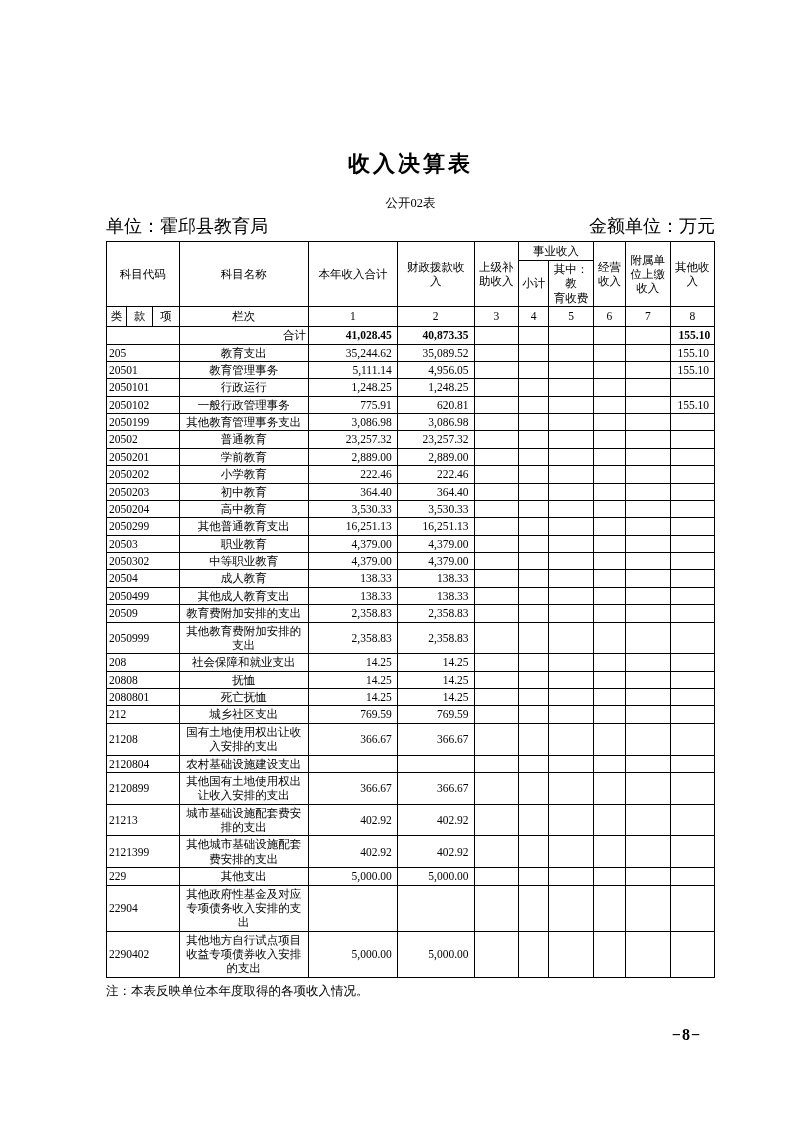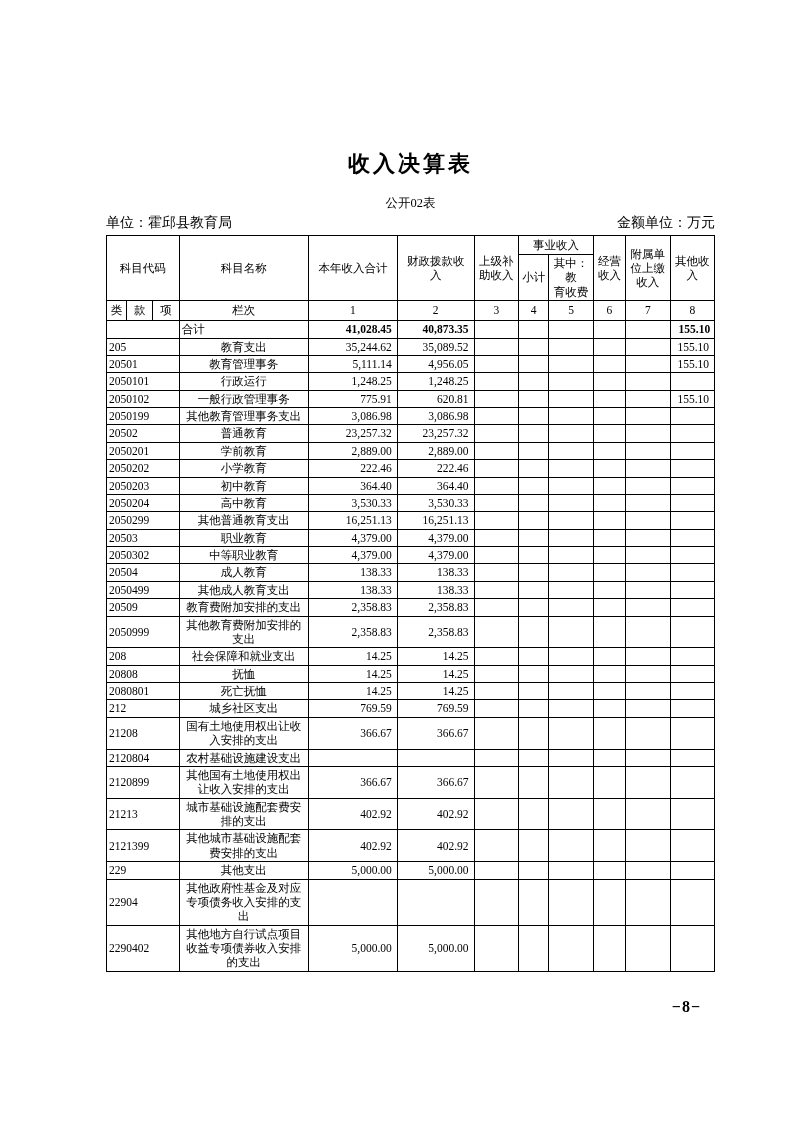--- a/index.html
+++ b/index.html
@@ -9,40 +9,40 @@
     background: #ffffff; color: #000;
     font-family: "Liberation Serif", "DejaVu Serif", serif;
     position: relative; overflow: hidden;
   }
   .container { position: absolute; left: 106px; top: 1px; width: 609px; }
   .title {
     margin-top: 148px; text-align: center;
     font-size: 22px; font-weight: bold; letter-spacing: 3px;
   }
   .form-code { text-align: center; font-size: 12.5px; margin-top: 16px; }
-  .meta { display: flex; justify-content: space-between; font-size: 14px; margin: 2px 0 3px 0; }
+  .meta { display: flex; justify-content: space-between; font-size: 18px; margin: 2px 0 3px 0; }
   table { width: 100%; border-collapse: collapse; table-layout: fixed; }
   th, td {
     border: 1px solid #000;
     font-weight: normal; font-size: 11.5px;
     padding: 1px 2px; vertical-align: middle; line-height: 1.25;
     overflow: hidden;
   }
   th { text-align: center; }
   .pre { white-space: pre-line; }
   tr.hrow1 th { height: 19px; }
   tr.hrow2 th { height: 45px; }
   tr.hrow3 th { height: 20px; }
   tbody td { height: 17px; }
   .code-cell { text-align: left; padding-left: 2px; }
   .name-cell { text-align: center; padding-left: 2px; }
   .num { text-align: right; padding-right: 5px; }
   .total-row td { height: 17px; }
   .total-row .num { font-weight: bold; padding-left: 8px; }
-  .center { text-align: left; }
+  .center { text-align: right; }
   .note { font-size: 12.5px; margin-top: 5px; }
   .page-num { text-align: right; font-size: 16px; font-weight: bold; margin-top: 26px; padding-right: 14px; letter-spacing: 1px; }
 </style>
 </head>
 <body>
 
 <div class="container">
 
   <div class="title">收入决算表</div>
 
@@ -463,16 +463,17 @@
     <td class="num"></td>
     <td class="num"></td>
     <td class="num"></td>
     <td class="num"></td>
     <td class="num"></td>
     <td class="num"></td>
   </tr>
       </tbody>
   </table>
 
+  <div class="note">注：本表反映单位本年度取得的各项收入情况。</div>
 
   <div class="page-num">−8−</div>
 
 </div>
 
 </body></html>

